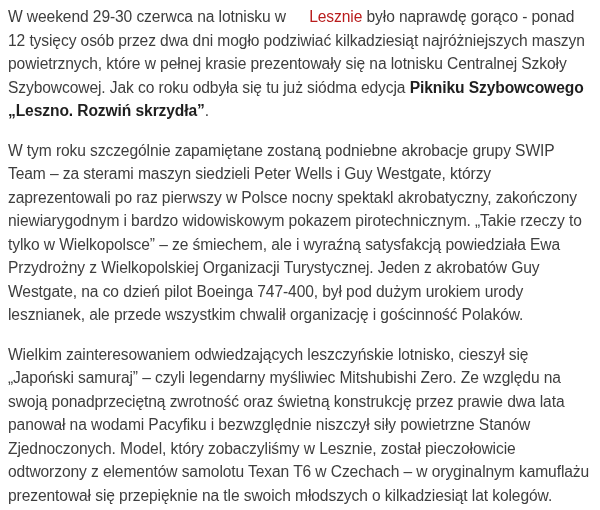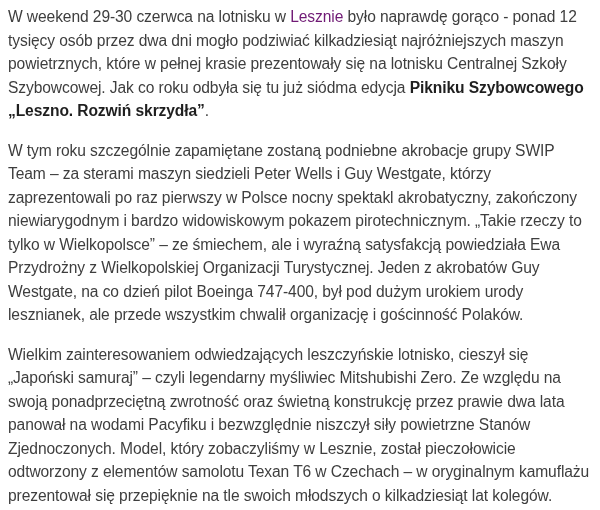--- a/index.html
+++ b/index.html
@@ -21,23 +21,24 @@
     line-height: 23.5px;
     letter-spacing: -0.1px;
     color: #3e3e3e;
     text-align: left;
   }
   .article p strong {
     font-weight: 700;
     color: #1f1f1f;
   }
   .article p a.inline-link {
-    color: #701a75;
+    color: #b91c1c;
     text-decoration: none;
     cursor: pointer;
+    margin-left: 19px;
   }
 </style>
 </head>
 <body>
 
 <main class="article">
   <div id="paragraphs">
       <p><span>W weekend 29-30 czerwca na lotnisku w </span><a href="#" class="inline-link">Lesznie</a><span> było naprawdę gorąco - ponad 12 tysięcy osób przez dwa dni mogło podziwiać kilkadziesiąt najróżniejszych maszyn powietrznych, które w pełnej krasie prezentowały się na lotnisku Centralnej Szkoły Szybowcowej. Jak co roku odbyła się tu już siódma edycja </span><strong>Pikniku Szybowcowego „Leszno. Rozwiń skrzydła”</strong><span>.</span></p>
       <p><span>W tym roku szczególnie zapamiętane zostaną podniebne akrobacje grupy SWIP Team – za sterami maszyn siedzieli Peter Wells i Guy Westgate, którzy zaprezentowali po raz pierwszy w Polsce nocny spektakl akrobatyczny, zakończony niewiarygodnym i bardzo widowiskowym pokazem pirotechnicznym. „Takie rzeczy to tylko w Wielkopolsce” – ze śmiechem, ale i wyraźną satysfakcją powiedziała Ewa Przydrożny z Wielkopolskiej Organizacji Turystycznej. Jeden z akrobatów Guy Westgate, na co dzień pilot Boeinga 747-400, był pod dużym urokiem urody lesznianek, ale przede wszystkim chwalił organizację i gościnność Polaków.</span></p>
       <p><span>Wielkim zainteresowaniem odwiedzających leszczyńskie lotnisko, cieszył się „Japoński samuraj” – czyli legendarny myśliwiec Mitshubishi Zero. Ze względu na swoją ponadprzeciętną zwrotność oraz świetną konstrukcję przez prawie dwa lata panował na wodami Pacyfiku i bezwzględnie niszczył siły powietrzne Stanów Zjednoczonych. Model, który zobaczyliśmy w Lesznie, został pieczołowicie odtworzony z elementów samolotu Texan T6 w Czechach – w oryginalnym kamuflażu prezentował się przepięknie na tle swoich młodszych o kilkadziesiąt lat kolegów.</span></p>

